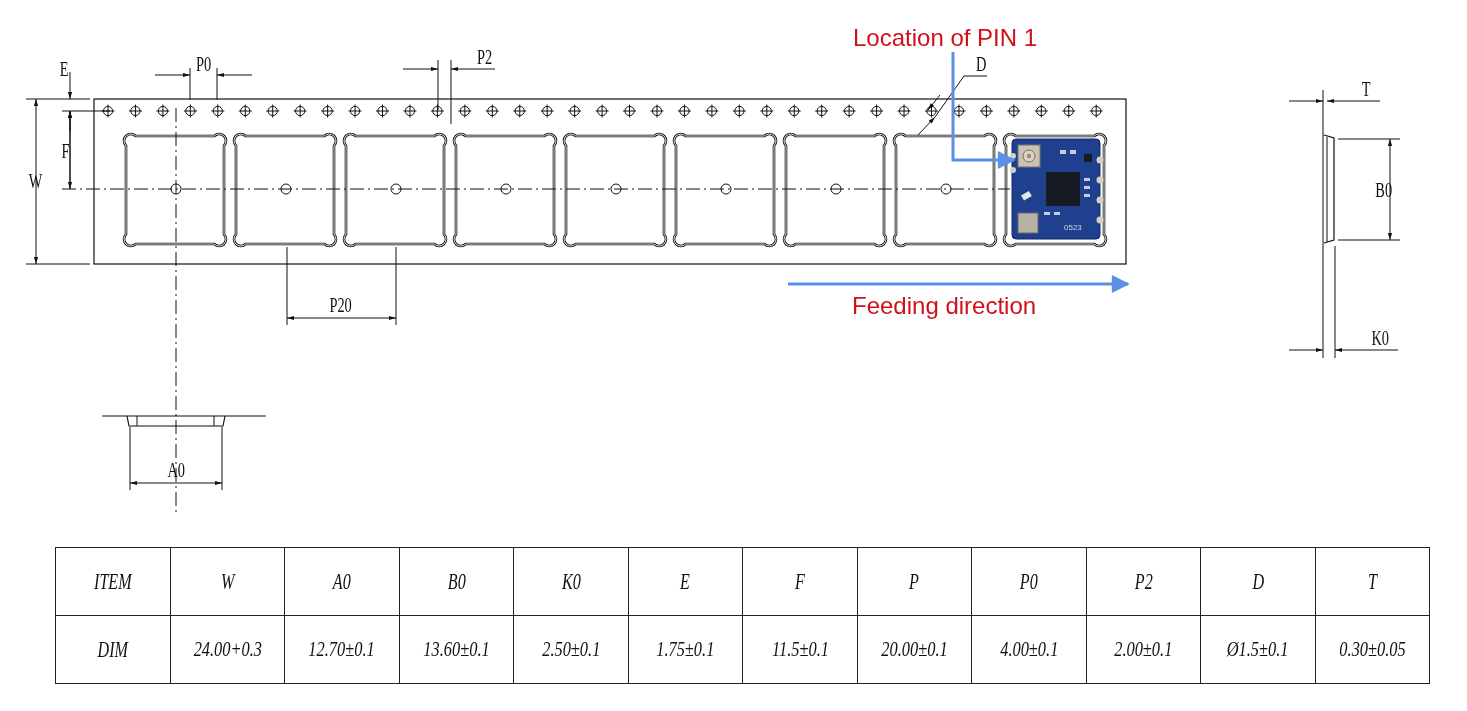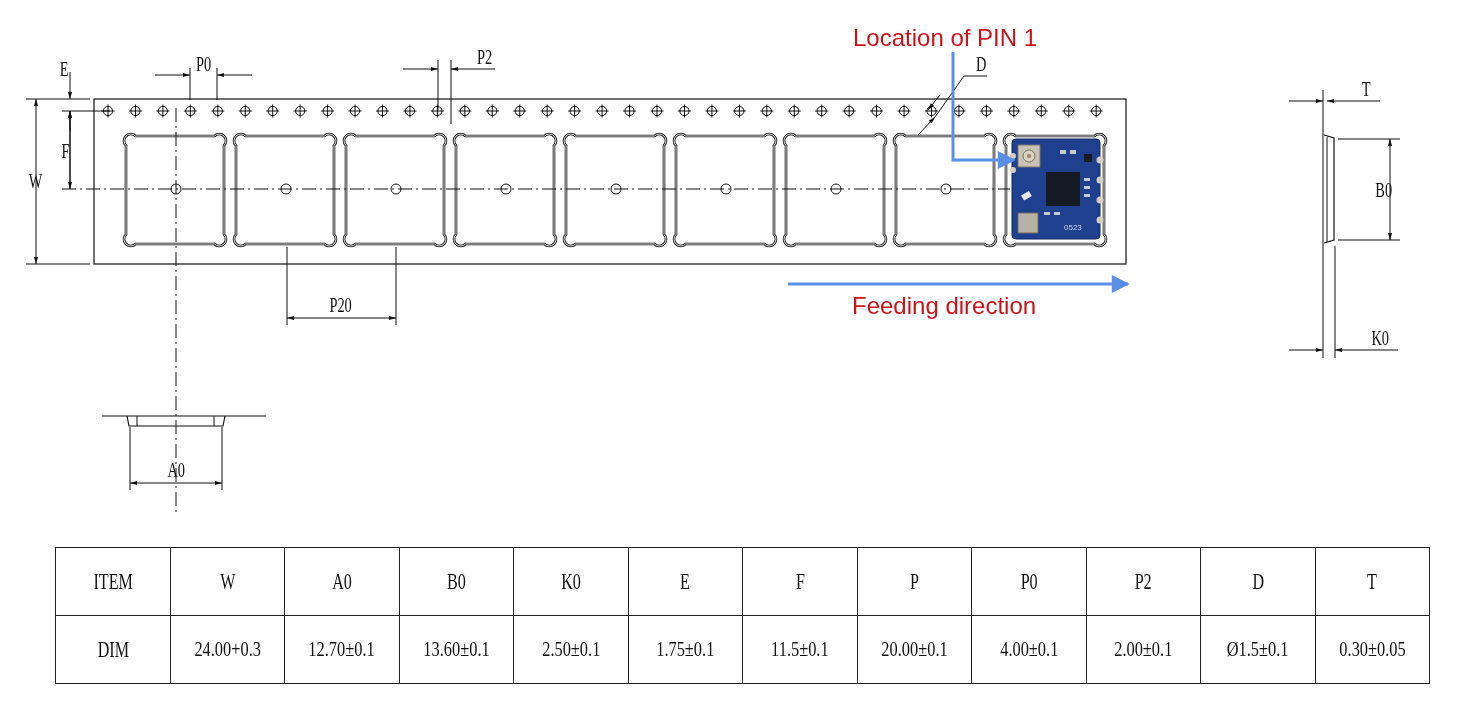--- a/index.html
+++ b/index.html
@@ -14,21 +14,21 @@
   .thin { stroke: #111; stroke-width: 1; fill: none; }
   .center { stroke: #111; stroke-width: 1; fill: none; stroke-dasharray: 14 4 2 4; }
   .blue { stroke: #5b8fe6; stroke-width: 3; fill: none; }
   .pocket-outer { stroke: #111; stroke-width: 2.6; fill: none; }
   .pocket-inner { stroke: #fff; stroke-width: 0.9; fill: none; }
 
   table.spec { position: absolute; left: 55px; top: 547px; border-collapse: collapse;
                table-layout: fixed; }
   table.spec td { border: 1.4px solid #222; text-align: center; vertical-align: middle;
                   font-family: "Liberation Serif", serif; font-size: 21px; color: #111;
-                  padding: 0; height: 67px; white-space: nowrap; overflow: hidden; }
+                  padding: 0; height: 67px; white-space: nowrap; overflow: hidden; font-style: italic; }
   table.spec td span { display: inline-block; transform: scaleX(0.78); transform-origin: center; }
   table.spec td.head span { transform: scaleX(0.7); font-size: 23px; }
 </style>
 </head>
 <body>
 
 <svg id="drawing" xmlns="http://www.w3.org/2000/svg" viewBox="0 0 1467 540">
   <defs>
     <marker id="arr" viewBox="0 0 10 10" refX="10" refY="5" markerWidth="14" markerHeight="7" orient="auto-start-reverse" markerUnits="userSpaceOnUse">
       <path d="M0,2 L10,5 L0,8 z" fill="#111"></path>

